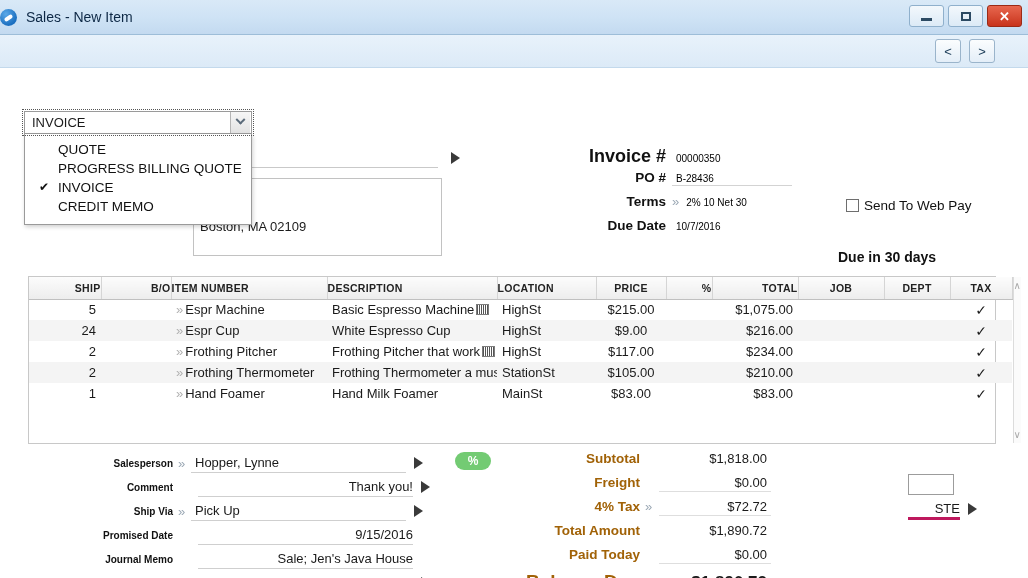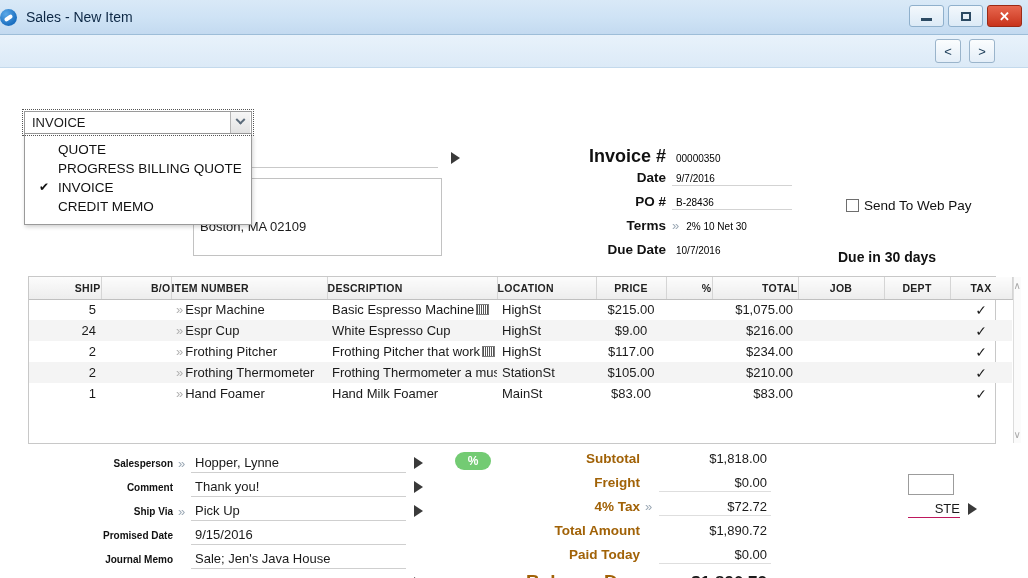--- a/index.html
+++ b/index.html
@@ -351,21 +351,21 @@
   .fchev { color: #9aa7b4; font-size: 13px; width: 13px; }
   .fval {
     width: 215px;
     border-bottom: 1px solid #cfcfcf;
     font-size: 13px;
     color: #1a1a1a;
     padding-left: 4px;
     height: 19px;
     line-height: 18px;
   }
-  .fval.nochev { margin-left: 13px; }
+  .fval.nochev { margin-left: 20px; text-align: right; }
   .ftri { margin-left: 8px; }
 
   .pct-badge {
     position: absolute;
     left: 455px; top: 384px;
     width: 36px; height: 18px;
     border-radius: 9px;
     background: #73cb73;
     color: #ffffff;
     font-size: 12px;
@@ -417,21 +417,21 @@
     border: 1px solid #9c9c9c;
     background: #fff;
   }
   .ste-field {
     position: absolute;
     left: 908px; top: 433px;
     width: 52px;
     text-align: right;
     font-size: 13px;
     color: #1a1a1a;
-    border-bottom: 1px solid #be185d;
+    border-bottom: 3px solid #be185d;
     padding-bottom: 1px;
   }
   .ste-tri { position: absolute; left: 968px; top: 435px; }
 </style>
 </head>
 <body>
 
 <div class="titlebar">
   <span class="app-icon"></span>
   <span class="title-text">Sales - New Item</span>
@@ -464,24 +464,20 @@
   <div class="addr-box">
     <div>a House</div>
     <div> Street</div>
     <div>Boston, MA 02109</div>
   </div>
 
   <div class="inv-head">
     <div class="inv-row">
       <span class="inv-label big">Invoice #</span>
       <span class="inv-val noline">00000350</span>
-    </div>
-    <div class="inv-row">
-      <span class="inv-label">Date</span>
-      <span class="inv-val">9/7/2016</span>
     </div>
     <div class="inv-row">
       <span class="inv-label">PO #</span>
       <span class="inv-val">B-28436</span>
     </div>
     <div class="inv-row">
       <span class="inv-label">Terms</span>
       <span class="dchev">»</span>
       <span class="inv-val noline">2% 10 Net 30</span>
     </div>

